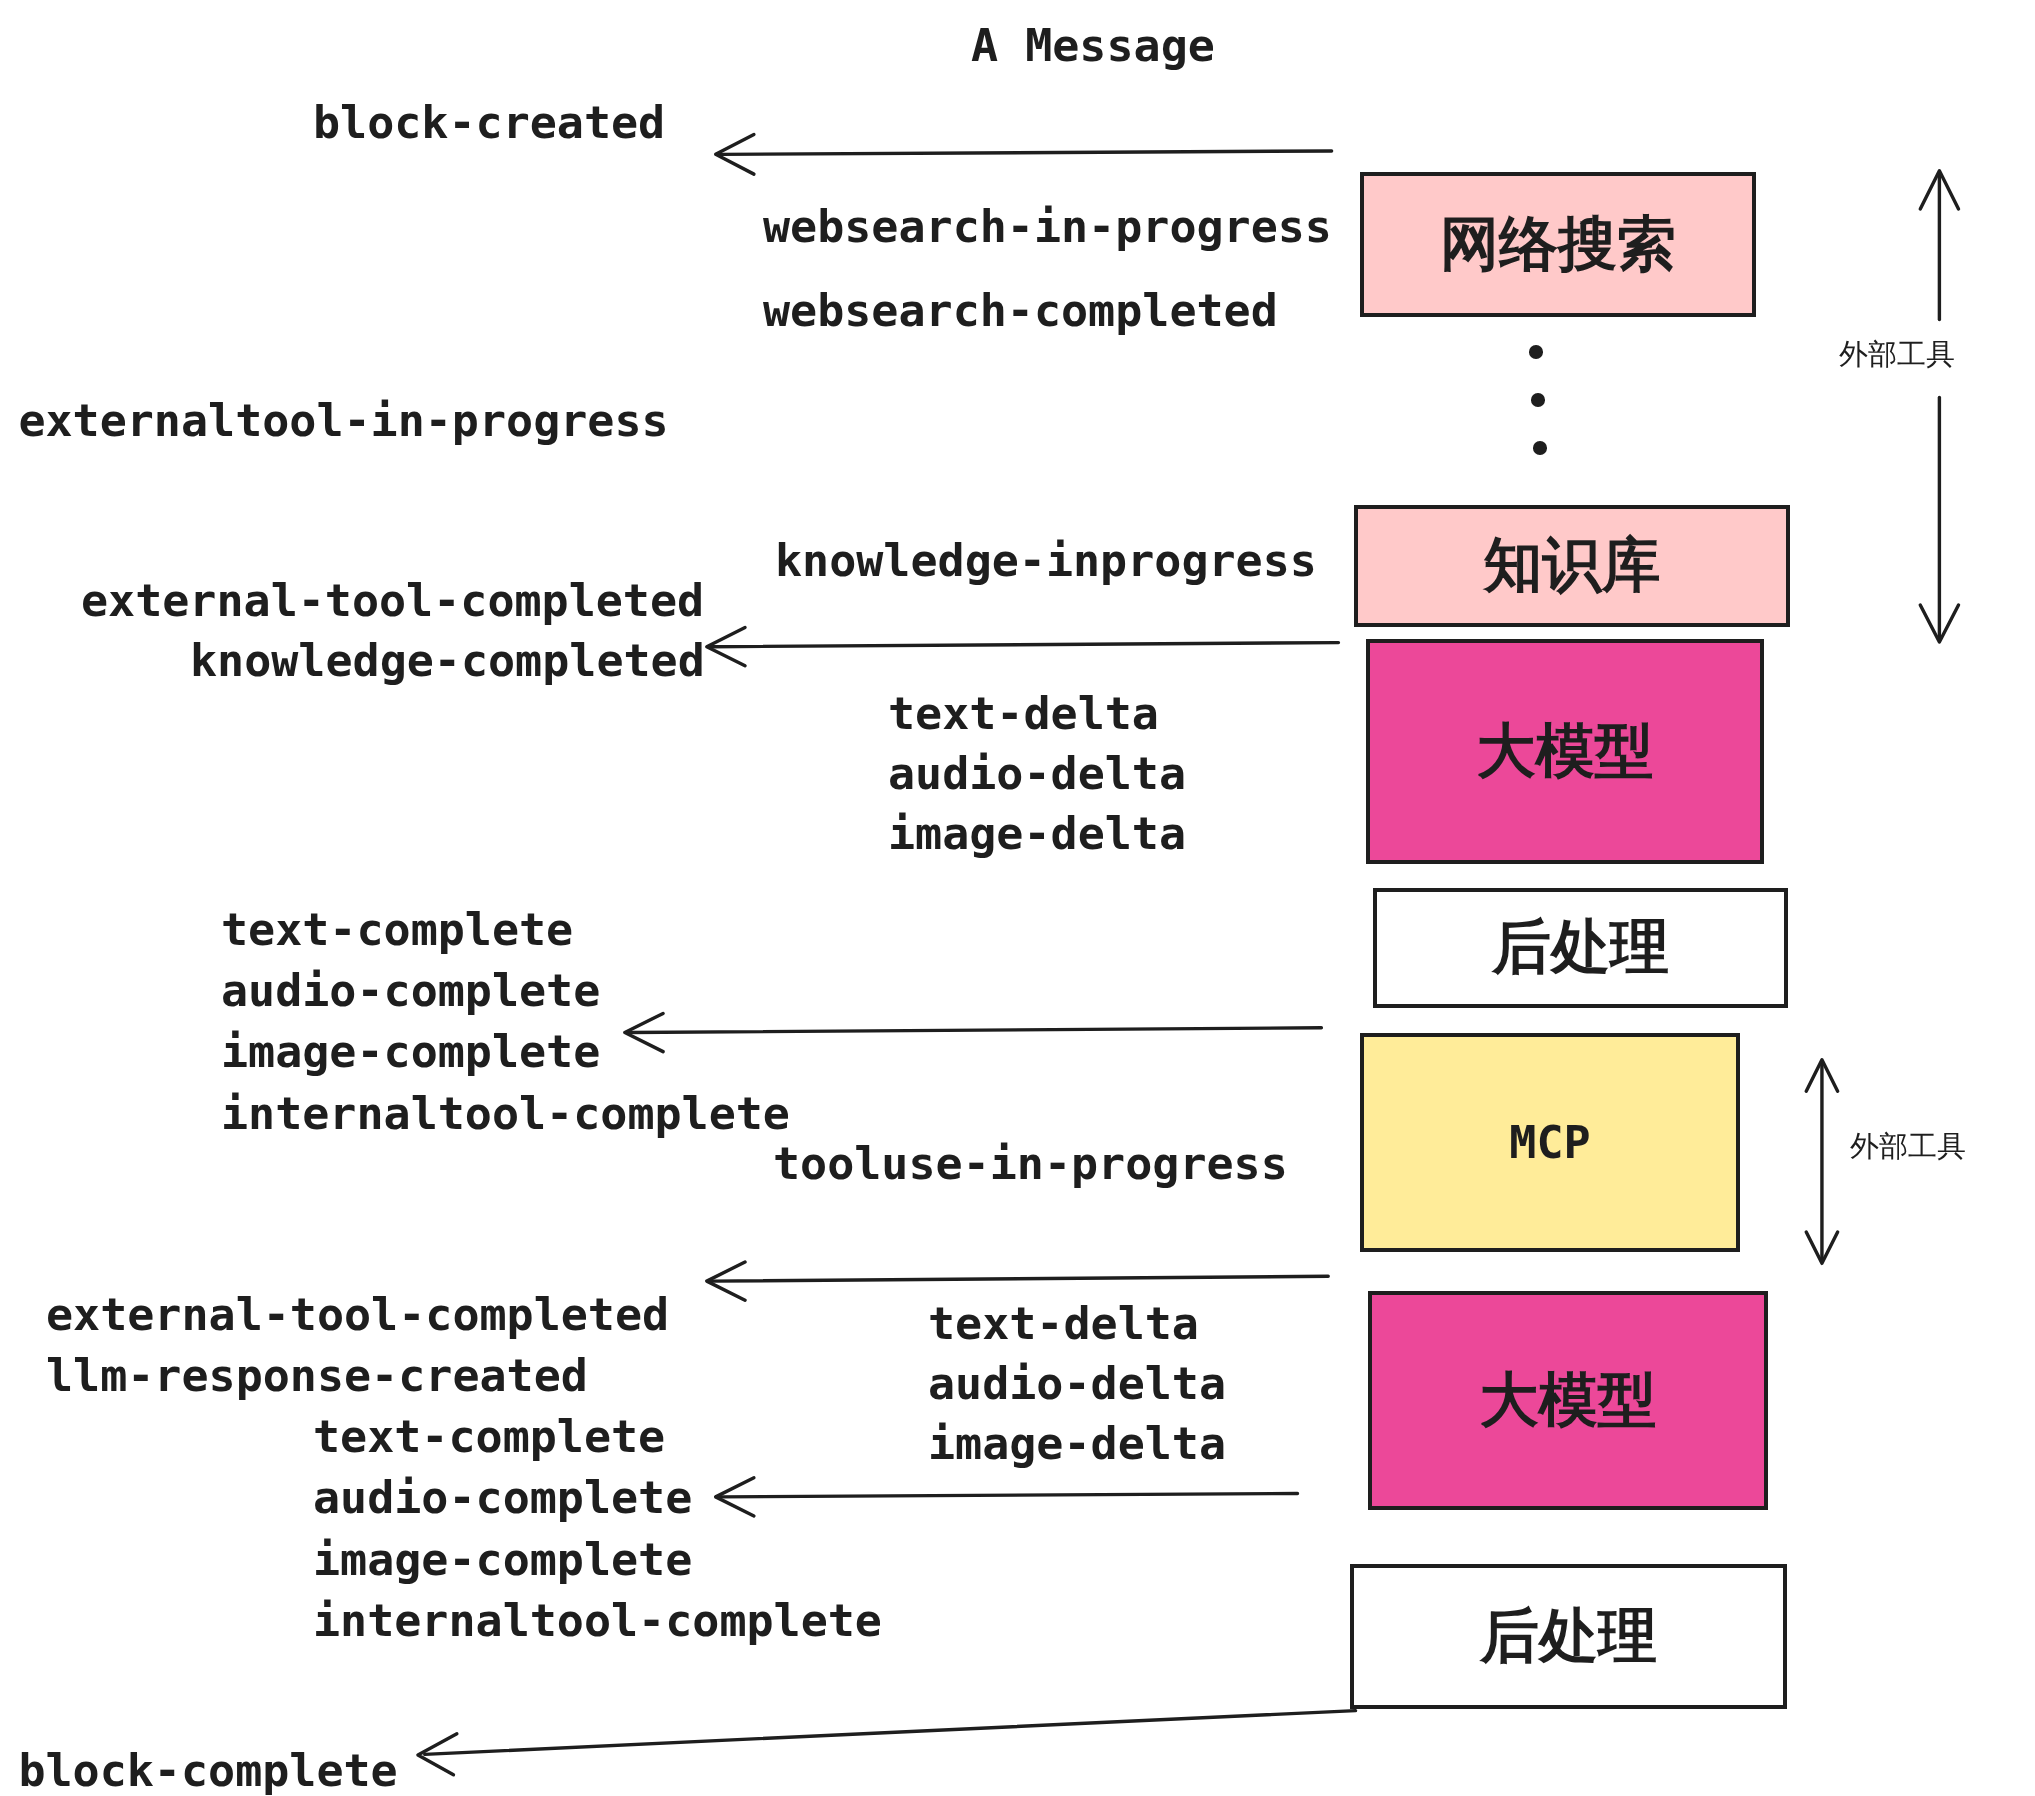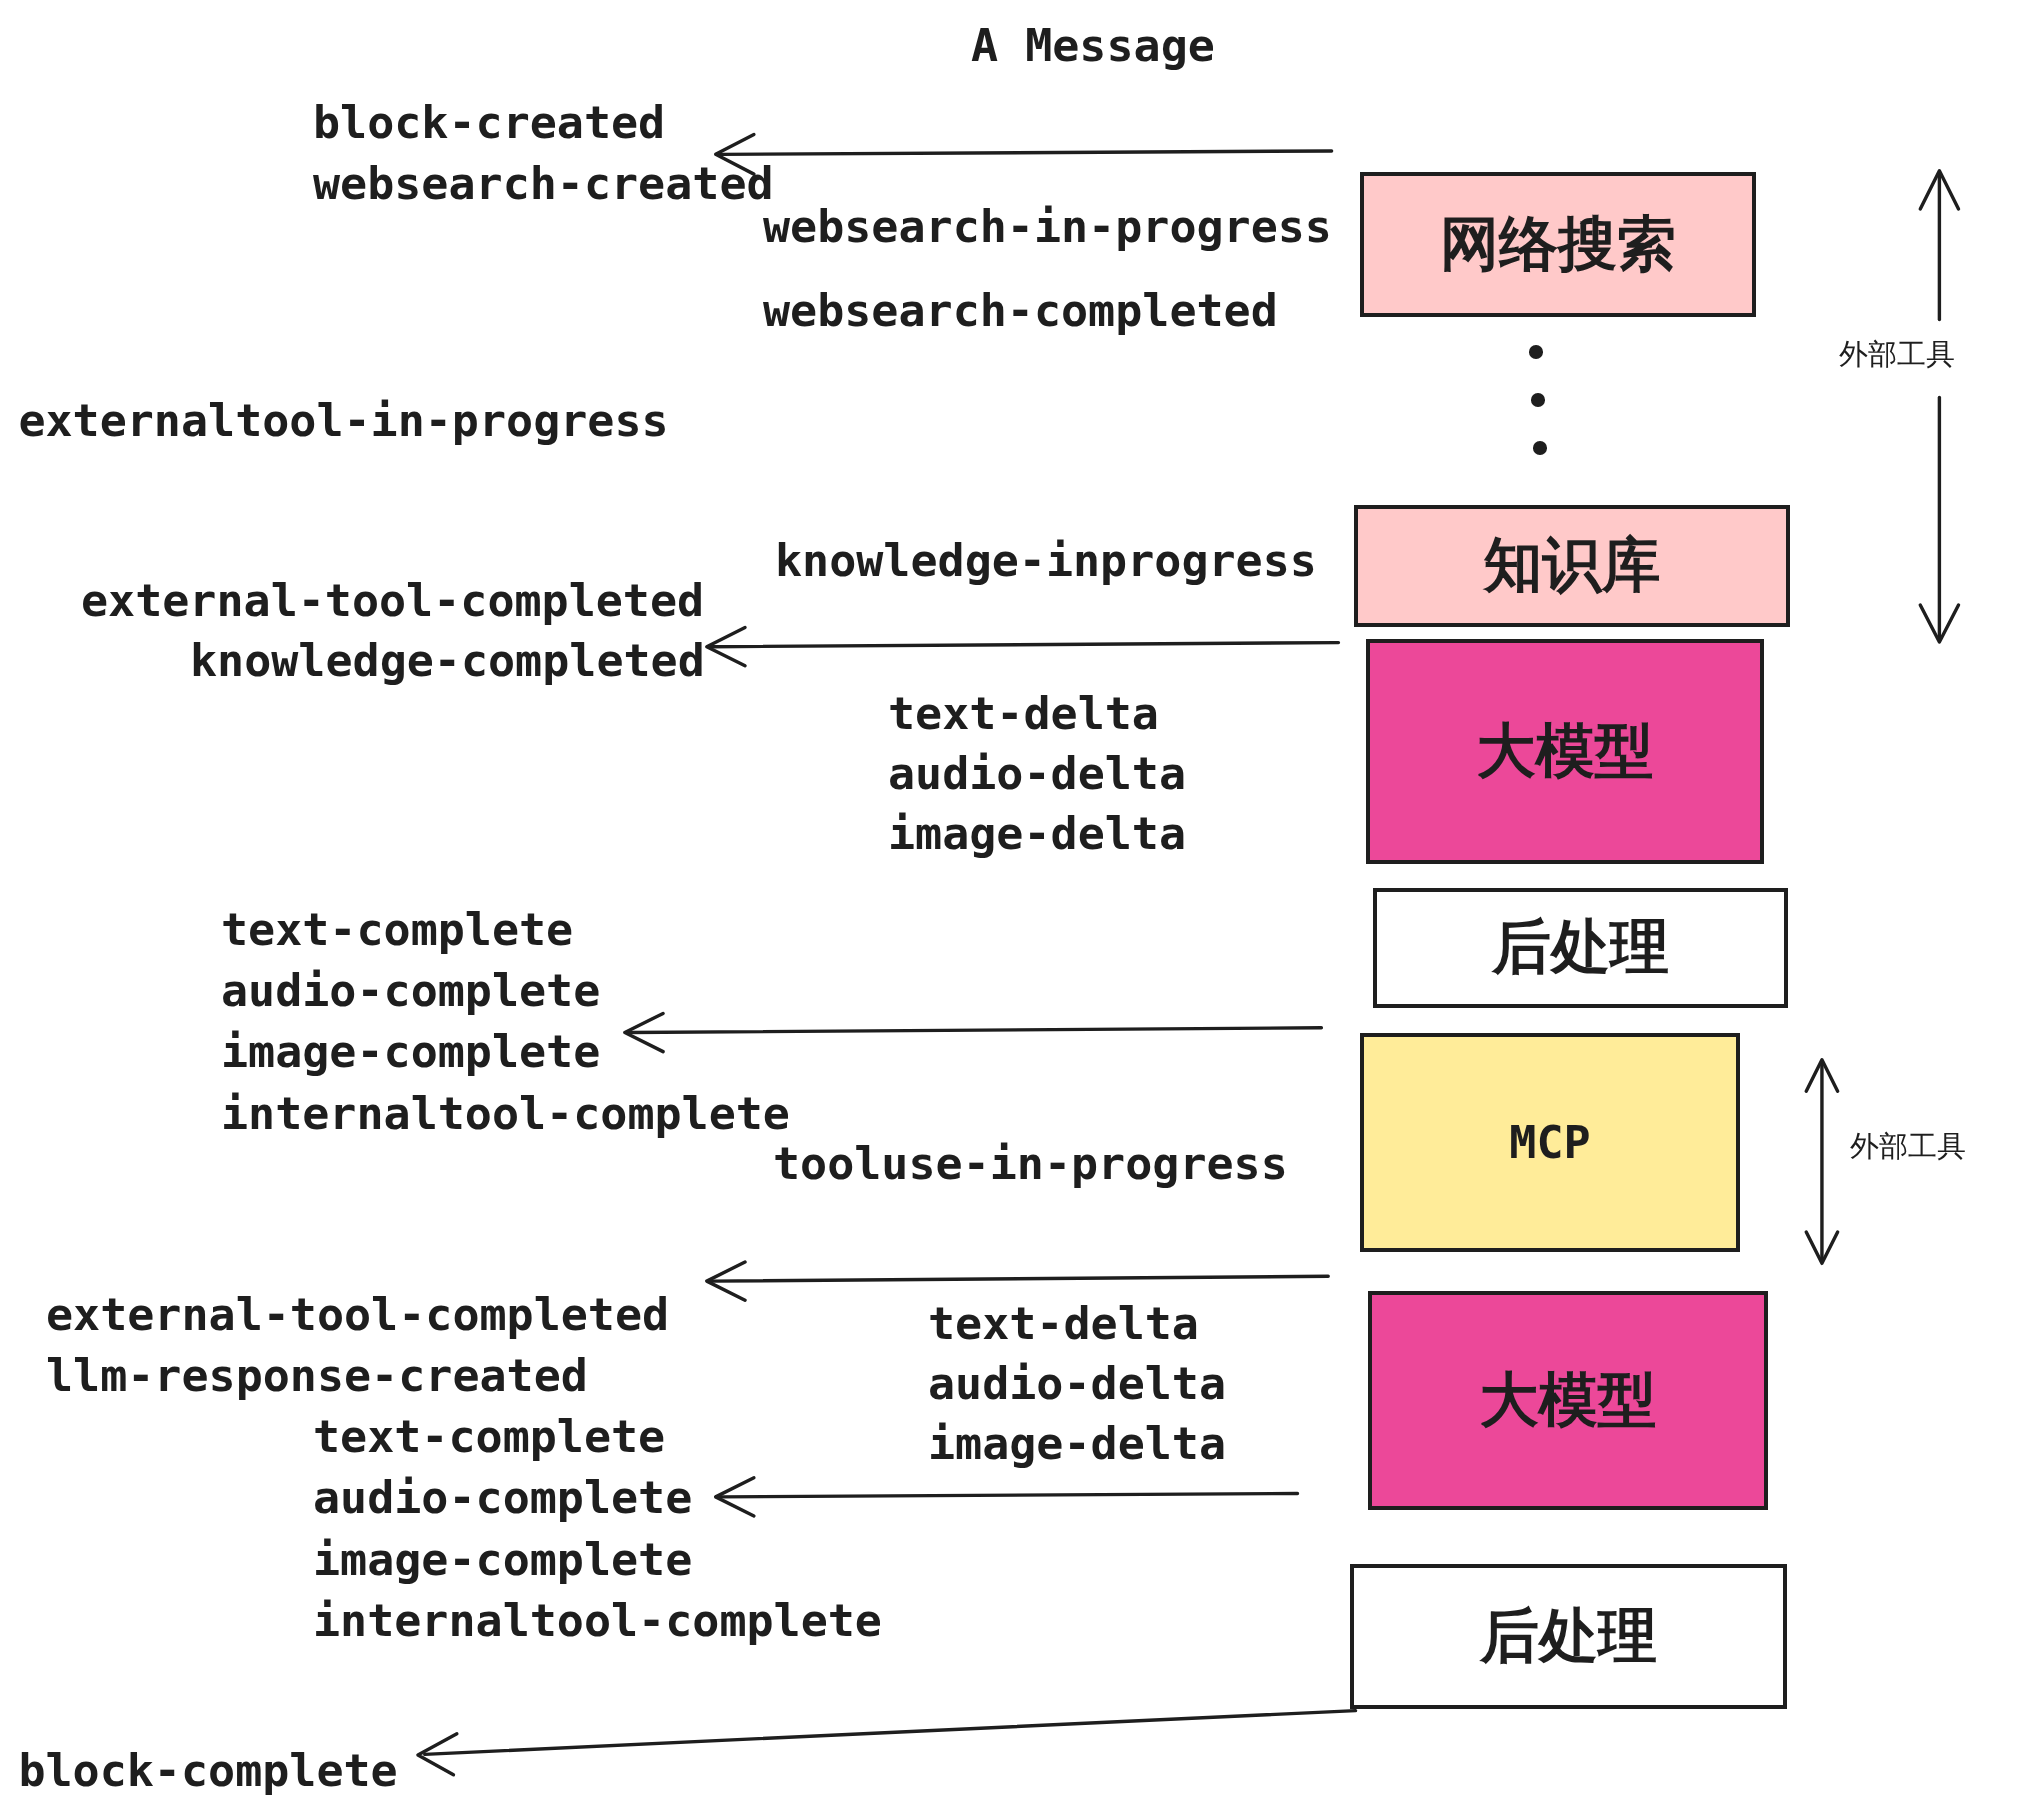--- a/index.html
+++ b/index.html
@@ -114,21 +114,20 @@
         <line x1="2668" y1="1558" x2="2668" y2="1844"></line>
         <polyline points="2645,1598 2668,1552 2691,1598"></polyline>
         <polyline points="2645,1804 2668,1850 2691,1804"></polyline>
       </g>
     </g>
   </svg>
 
   <div class="title" style="left:971px;top:19px;">A Message</div>
 
   <div class="ev" style="left:313px;top:100px;">block-created</div>
-  <div class="ev" style="left:313px;top:161px;">websearch-created</div>
   <div class="ev" style="left:763px;top:204px;">websearch-in-progress</div>
   <div class="ev" style="left:763px;top:288px;">websearch-completed</div>
   <div class="ev" style="left:18.4px;top:398px;">externaltool-in-progress</div>
   <div class="ev" style="left:775px;top:538px;">knowledge-inprogress</div>
   <div class="ev" style="left:81px;top:578px;">external-tool-completed</div>
   <div class="ev" style="left:190px;top:638px;">knowledge-completed</div>
   <div class="ev" style="left:888px;top:691px;">text-delta</div>
   <div class="ev" style="left:888px;top:751px;">audio-delta</div>
   <div class="ev" style="left:888px;top:811px;">image-delta</div>
   <div class="ev" style="left:221px;top:907px;">text-complete</div>

